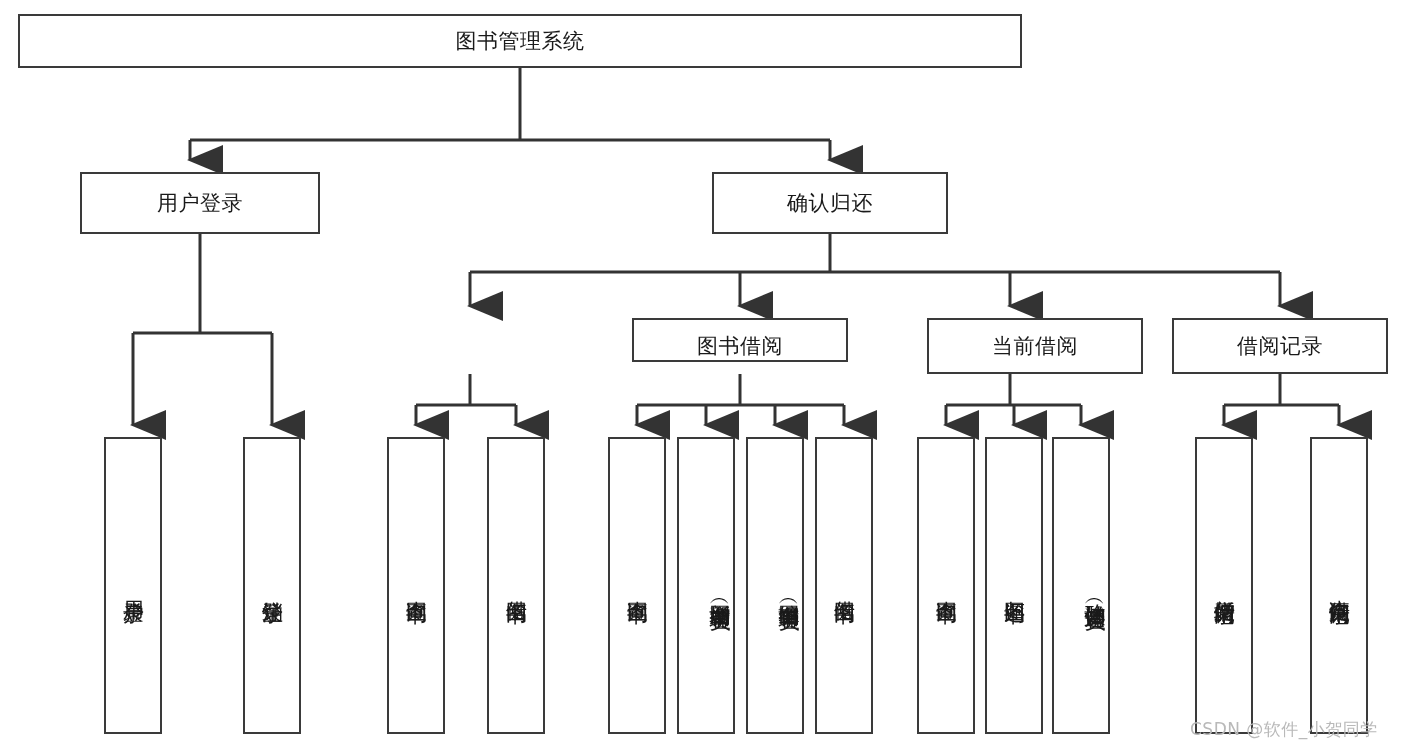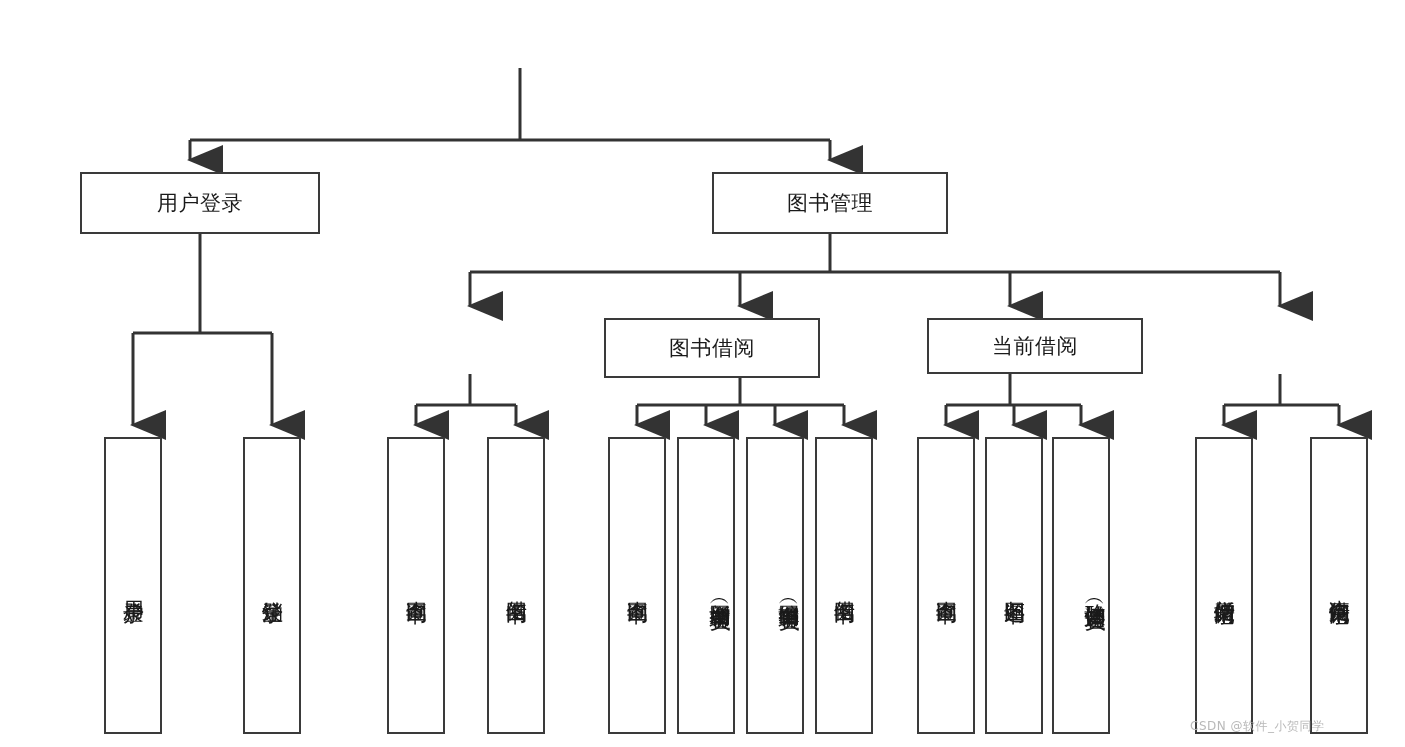--- a/index.html
+++ b/index.html
@@ -51,21 +51,21 @@
     padding-top: 12px;
     box-sizing: border-box;
     overflow: hidden;
   }
   .node-v.centered {
     align-items: center;
     padding-top: 0;
   }
   .watermark {
     position: absolute;
-    font-size: 12px;
+    font-size: 17px;
     color: #b9b9b9;
     white-space: nowrap;
     letter-spacing: 0.5px;
   }
 </style>
 </head>
 <body>
 
 <div id="canvas">
 
@@ -113,33 +113,39 @@
       <path d="M1014,405 L1014,425" marker-end="url(#arrow)"></path>
       <path d="M1081,405 L1081,425" marker-end="url(#arrow)"></path>
 
       <path d="M1280,374 L1280,405"></path>
       <path d="M1224,405 L1339,405"></path>
       <path d="M1224,405 L1224,425" marker-end="url(#arrow)"></path>
       <path d="M1339,405 L1339,425" marker-end="url(#arrow)"></path>
     </g>
   </svg>
 
+  <div class="node node-h" style="left:18px; top:14px; width:1004px; height:54px;">
+    <span>图书管理系统</span>
+  </div>
 
   <div class="node node-h" style="left:80px; top:172px; width:240px; height:62px;">
     <span>用户登录</span>
   </div>
   <div class="node node-h" style="left:712px; top:172px; width:236px; height:62px;">
-    <span>图书管理</span>
+    <span>确认归还</span>
   </div>
 
-  <div class="node node-h" style="left:604px; top:318px; width:216px; height:60px;">
+  <div class="node node-h" style="left:632px; top:318px; width:216px; height:44px;align-items:flex-end;">
     <span>图书借阅</span>
   </div>
   <div class="node node-h" style="left:902px; top:318px; width:216px; height:56px;margin-left:25px;">
     <span>当前借阅</span>
+  </div>
+  <div class="node node-h" style="left:1172px; top:318px; width:216px; height:56px;">
+    <span>借阅记录</span>
   </div>
 
   <div class="node node-v centered" style="left:104px; top:437px; width:58px; height:297px;">
     <span>用户登录</span>
   </div>
   <div class="node node-v centered" style="left:243px; top:437px; width:58px; height:297px;">
     <span>注销登录</span>
   </div>
 
   <div class="node node-v centered" style="left:387px; top:437px; width:58px; height:297px;">

